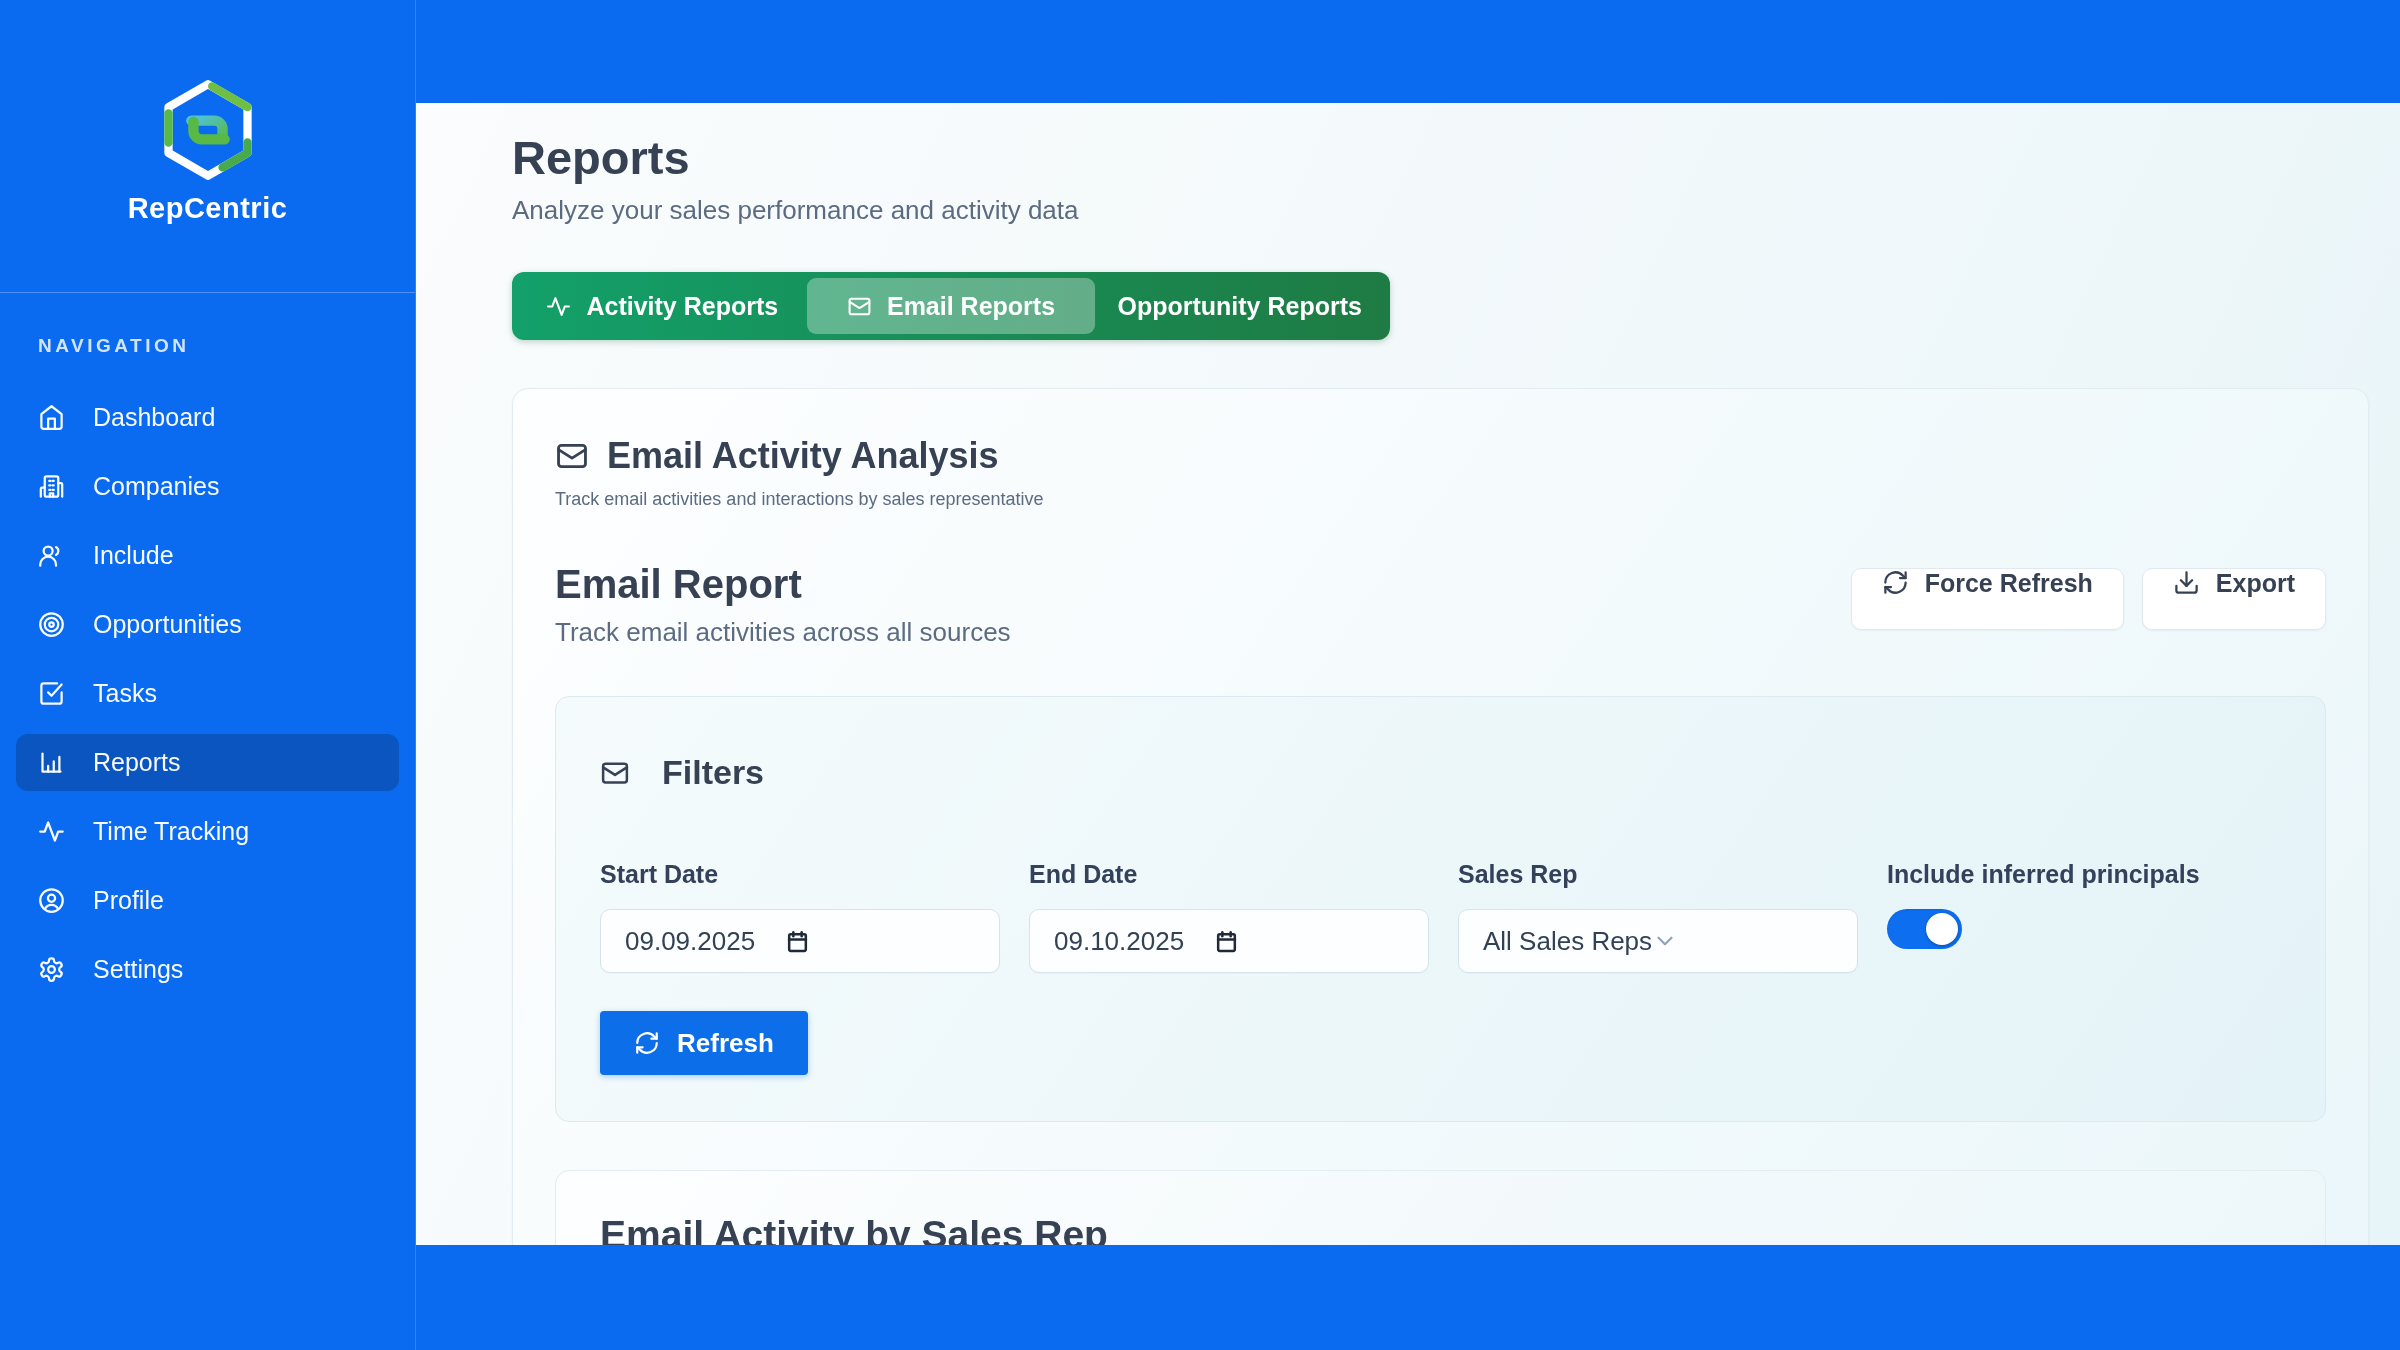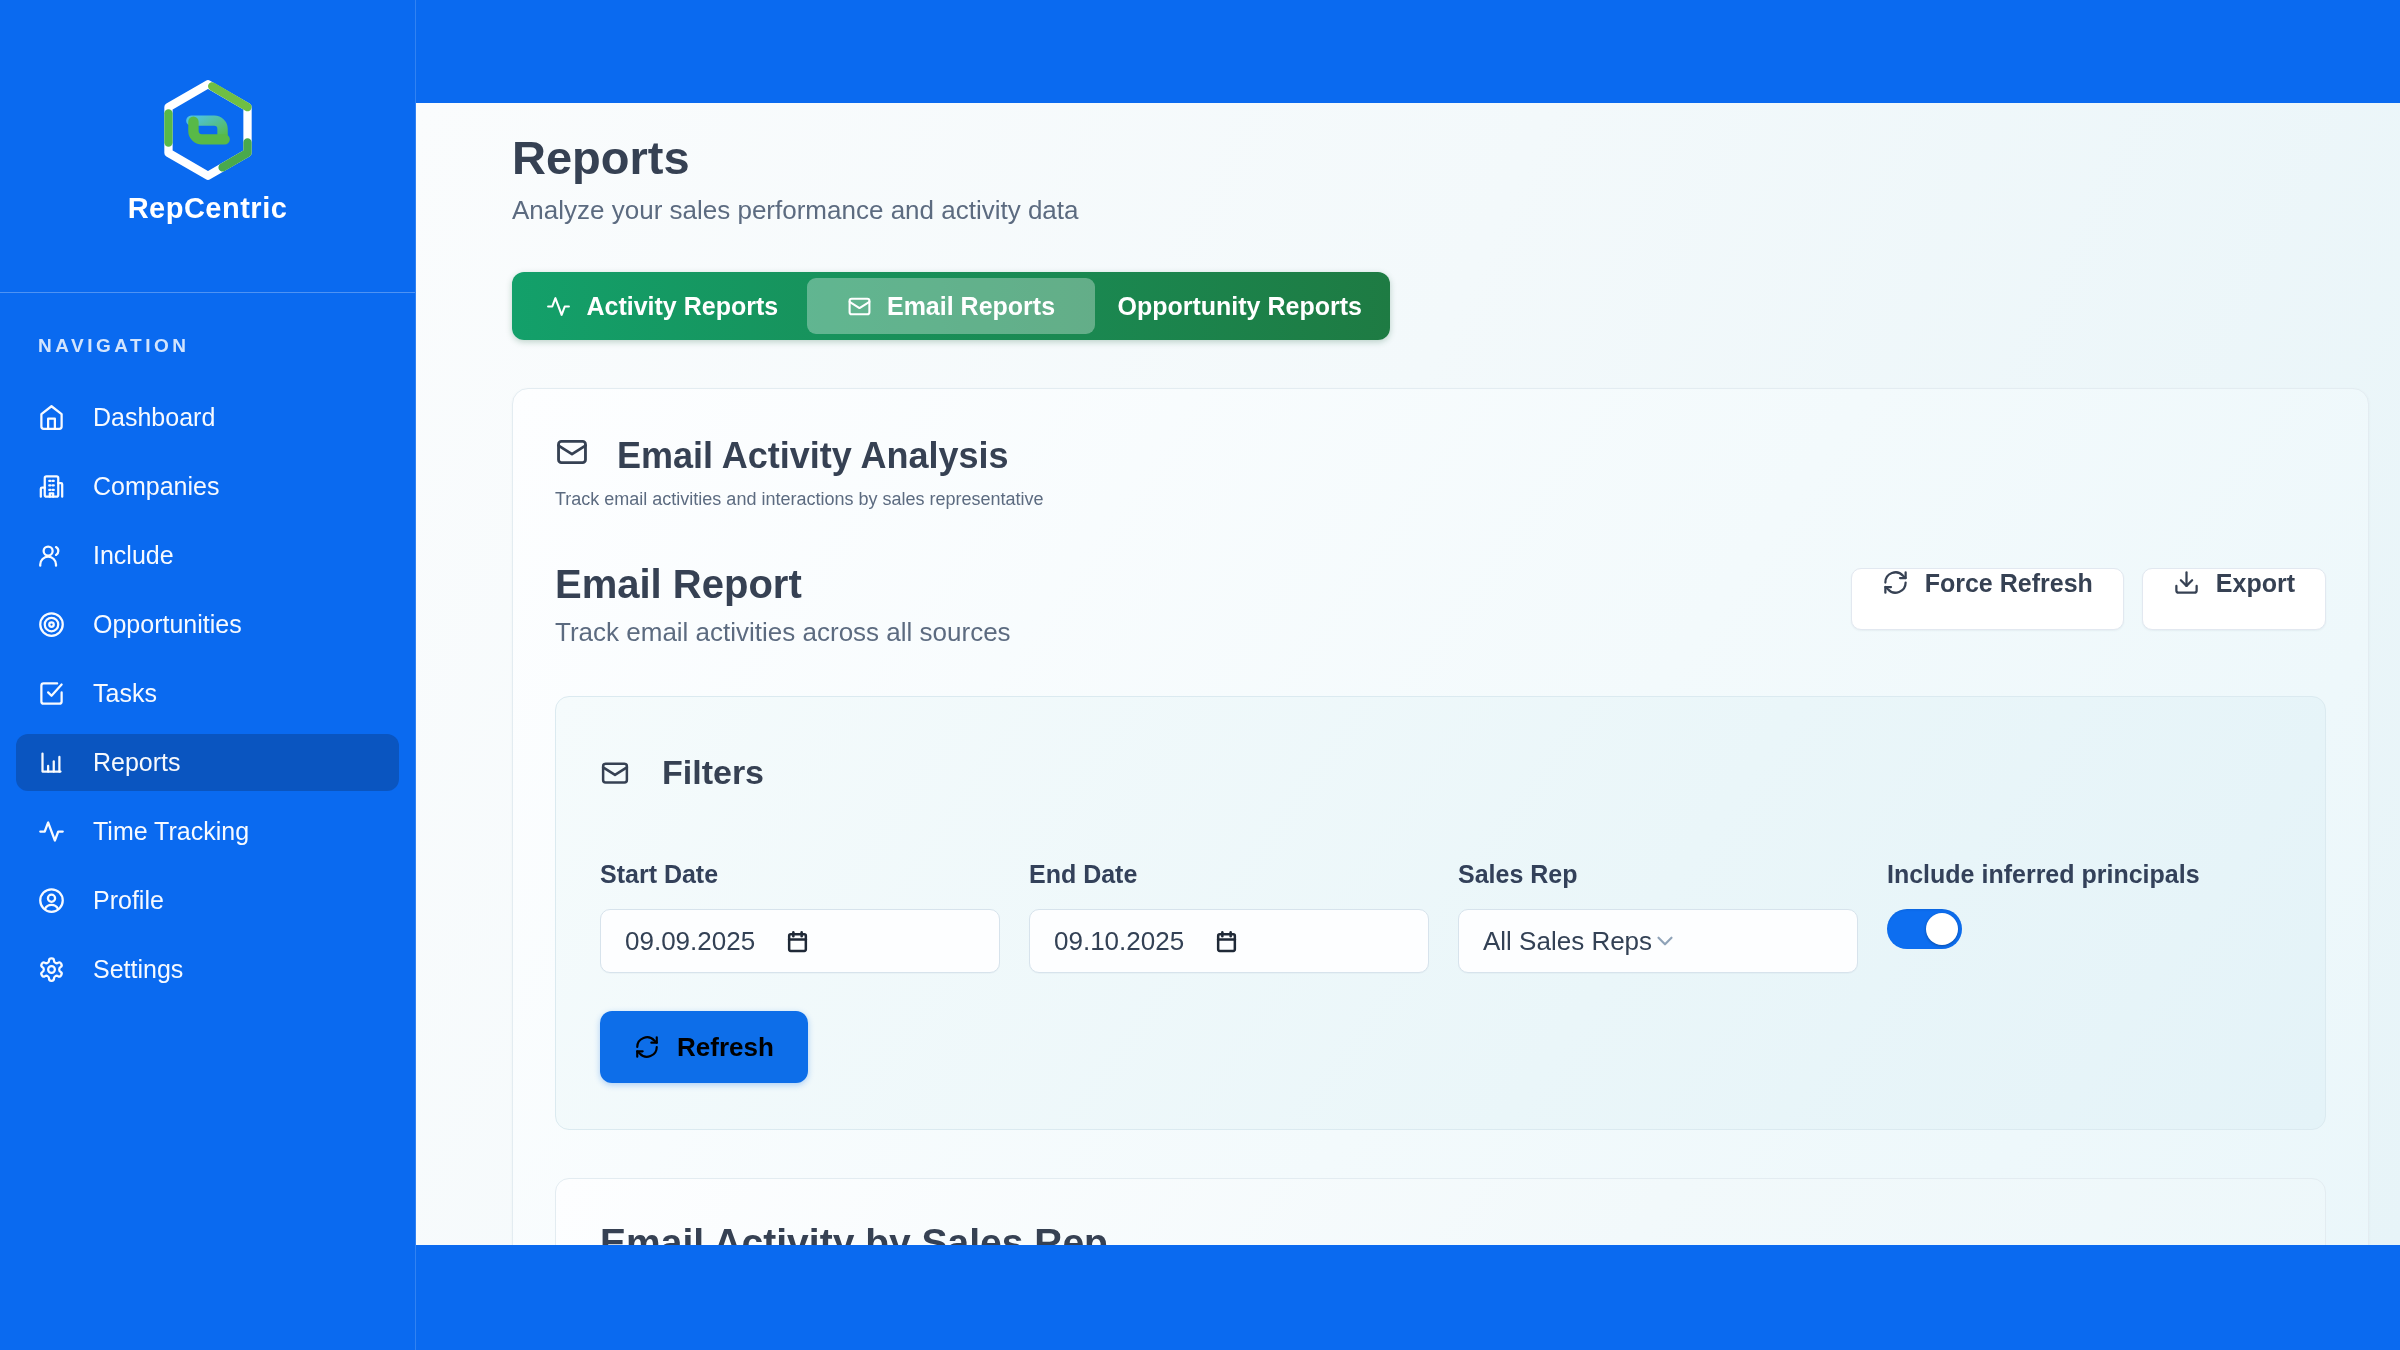--- a/index.html
+++ b/index.html
@@ -47,21 +47,21 @@
   }
   .tab .ic{width:25px;height:25px;}
   .tab.active{background:rgba(255,255,255,0.32);}
   
   .outer-card{
     margin-top:48px;width:1857px;box-sizing:border-box;min-height:1200px;
     border:1px solid #e3ecf1;border-radius:16px;
     background:linear-gradient(125deg,#fdfeff 0%,#f3fafc 50%,#e9f6fa 100%);
     padding:46px 42px;box-shadow:0 1px 3px rgba(30,60,90,0.05);
   }
-  .card-head{display:flex;gap:28px;color:#364153;}
+  .card-head{display:flex;align-items:center;gap:18px;color:#364153;}
   .card-head .ic{width:34px;height:34px;}
   .card-head h2{font-size:36px;font-weight:700;margin:0;color:#364153;}
   .card-sub{font-size:18px;color:#5c6b80;margin-top:12px;}
   .report-row{margin-top:52px;display:flex;justify-content:space-between;align-items:flex-start;}
   .report-row h3{font-size:40px;font-weight:800;color:#364153;margin:0;}
   .report-sub{font-size:26px;color:#5c6b80;margin-top:10px;}
   .btn-group{display:flex;gap:18px;margin-top:6px;}
   .btn-outline{
     display:flex;align-items:flex-start;gap:16px;height:62px;padding:0 30px;
     background:#fff;border:1px solid #e2e8f0;border-radius:10px;cursor:pointer;
@@ -89,22 +89,22 @@
   .select-box .chev{width:26px;height:26px;color:#8fa3b8;}
   .toggle{
     width:75px;height:40px;border-radius:20px;background:#0d6ef0;position:relative;
     cursor:pointer;box-shadow:inset 0 1px 2px rgba(0,0,0,0.08);
   }
   .toggle .knob{
     position:absolute;top:4px;right:4px;width:32px;height:32px;border-radius:50%;
     background:#fff;box-shadow:0 1px 3px rgba(0,0,0,0.3);
   }
   .btn-primary{
-    margin-top:38px;display:inline-flex;align-items:center;gap:17px;height:72px;padding:0 34px;
-    background:#0d6ee9;border:none;border-radius:12px;color:#000000;font-size:26px;font-weight:600;
+    margin-top:38px;display:inline-flex;align-items:center;gap:17px;height:64px;padding:0 34px;
+    background:#0d6ee9;border:none;border-radius:4px;color:#ffffff;font-size:26px;font-weight:600;
     cursor:pointer;box-shadow:0 2px 6px rgba(13,110,233,0.30);font-family:"Liberation Sans",sans-serif;
   }
   .btn-primary .ic{width:26px;height:26px;}
   
   .bottom-card{
     margin-top:48px;border:1px solid #e3ecf1;border-radius:14px;box-sizing:border-box;
     background:linear-gradient(125deg,#fdfeff 0%,#f2f9fb 55%,#ecf7fa 100%);
     padding:42px 44px;height:380px;
   }
   .bottom-card h5{font-size:39px;font-weight:800;color:#364153;margin:0;}

